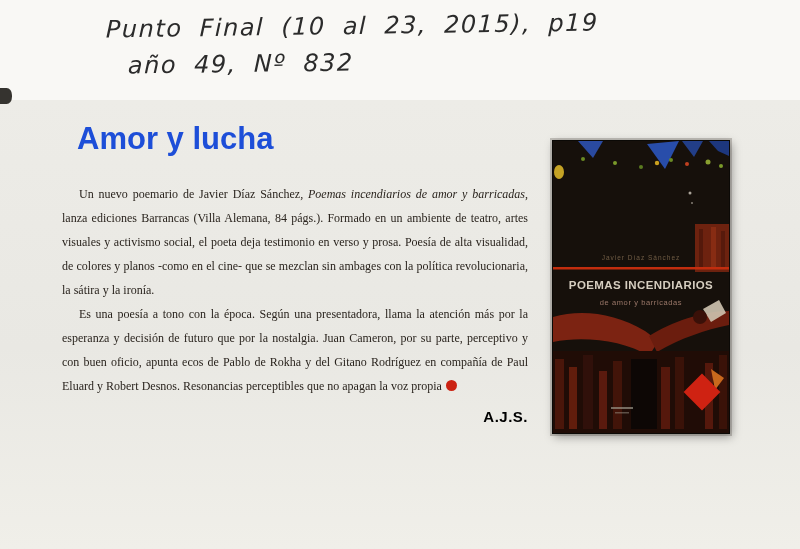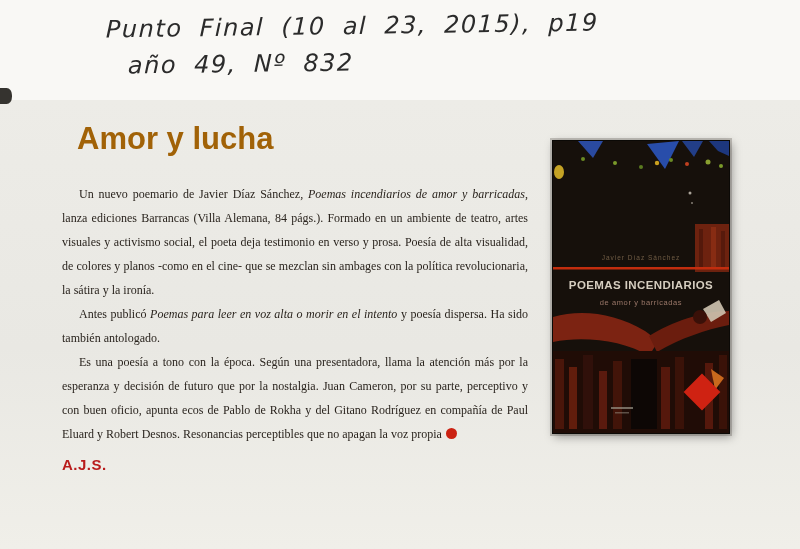--- a/index.html
+++ b/index.html
@@ -36,21 +36,21 @@
   .hw-line2{left:128px;top:50px;}
 
   
   .article{
     position:absolute;left:62px;top:116px;width:708px;
     color:#29231d;
   }
   .article h1{
     font-family:"Liberation Sans", sans-serif;
     font-weight:bold;font-size:31px;line-height:34px;
-    color:#a16207;margin:6px 0 26px 15px;letter-spacing:0;
+    color:#1d4ed8;margin:6px 0 26px 15px;letter-spacing:0;
   }
   .article p{
     margin:0;font-size:12px;line-height:24px;
     text-align:justify;text-indent:17px;
     color:#2a241e;
   }
   .article p em{font-style:italic;}
 
   .cover-float{
     float:right;width:230px;height:316px;margin:0 0 24px 12px;
@@ -61,23 +61,23 @@
     border:1px solid #0b0906;
     box-shadow:0 0 0 2px rgba(90,84,76,.30), 2px 3px 9px rgba(0,0,0,.35);
   }
   .book-cover svg{display:block;width:176px;height:292px;}
 
   .end-dot{
     display:inline-block;width:11px;height:11px;border-radius:50%;
     background:#cb2212;vertical-align:-1px;margin-left:4px;
   }
   .byline{
-    clear:none;text-align:left;padding-right:48px;margin-top:10px;
+    clear:none;text-align:right;padding-right:48px;margin-top:10px;
     font-family:"Liberation Sans", sans-serif;
-    font-weight:bold;font-size:15px;letter-spacing:.5px;color:#b91c1c;
+    font-weight:bold;font-size:15px;letter-spacing:.5px;color:#000000;
   }
 </style>
 </head>
 <body>
 
 <div class="page">
 
   <div class="clipping-bg"></div>
   <div class="scan-blob"></div>
 
@@ -153,21 +153,20 @@
             <rect x="62" y="271" width="14" height="1.5" fill="#9a9488" opacity="0.5"></rect>
           </g>
         </svg>
       </div>
     </div>
 
     <h1>Amor y lucha</h1>
 
     <p><span>Un nuevo poemario de Javier Díaz Sánchez, </span><em>Poemas incendiarios de amor y barricadas</em><span>, lanza ediciones Barrancas (Villa Alemana, 84 págs.). Formado en un ambiente de teatro, artes visuales y activismo social, el poeta deja testimonio en verso y prosa. Poesía de alta visualidad, de colores y planos -como en el cine- que se mezclan sin ambages con la política revolucionaria, la sátira y la ironía.</span></p>
 
-    <p><span>Antes publicó </span><em>Poemas para leer en voz alta o morir en el intento</em><span> y poesía dispersa. Ha sido también antologado.</span></p>
 
     <p><span>Es una poesía a tono con la época. Según una presentadora, llama la atención más por la esperanza y decisión de futuro que por la nostalgia. Juan Cameron, por su parte, perceptivo y con buen oficio, apunta ecos de Pablo de Rokha y del Gitano Rodríguez en compañía de Paul Eluard y Robert Desnos. Resonancias perceptibles que no apagan la voz propia</span><span class="end-dot"></span></p>
 
     <div class="byline">A.J.S.</div>
 
   </div>
 
 </div>
 
 </body></html>

